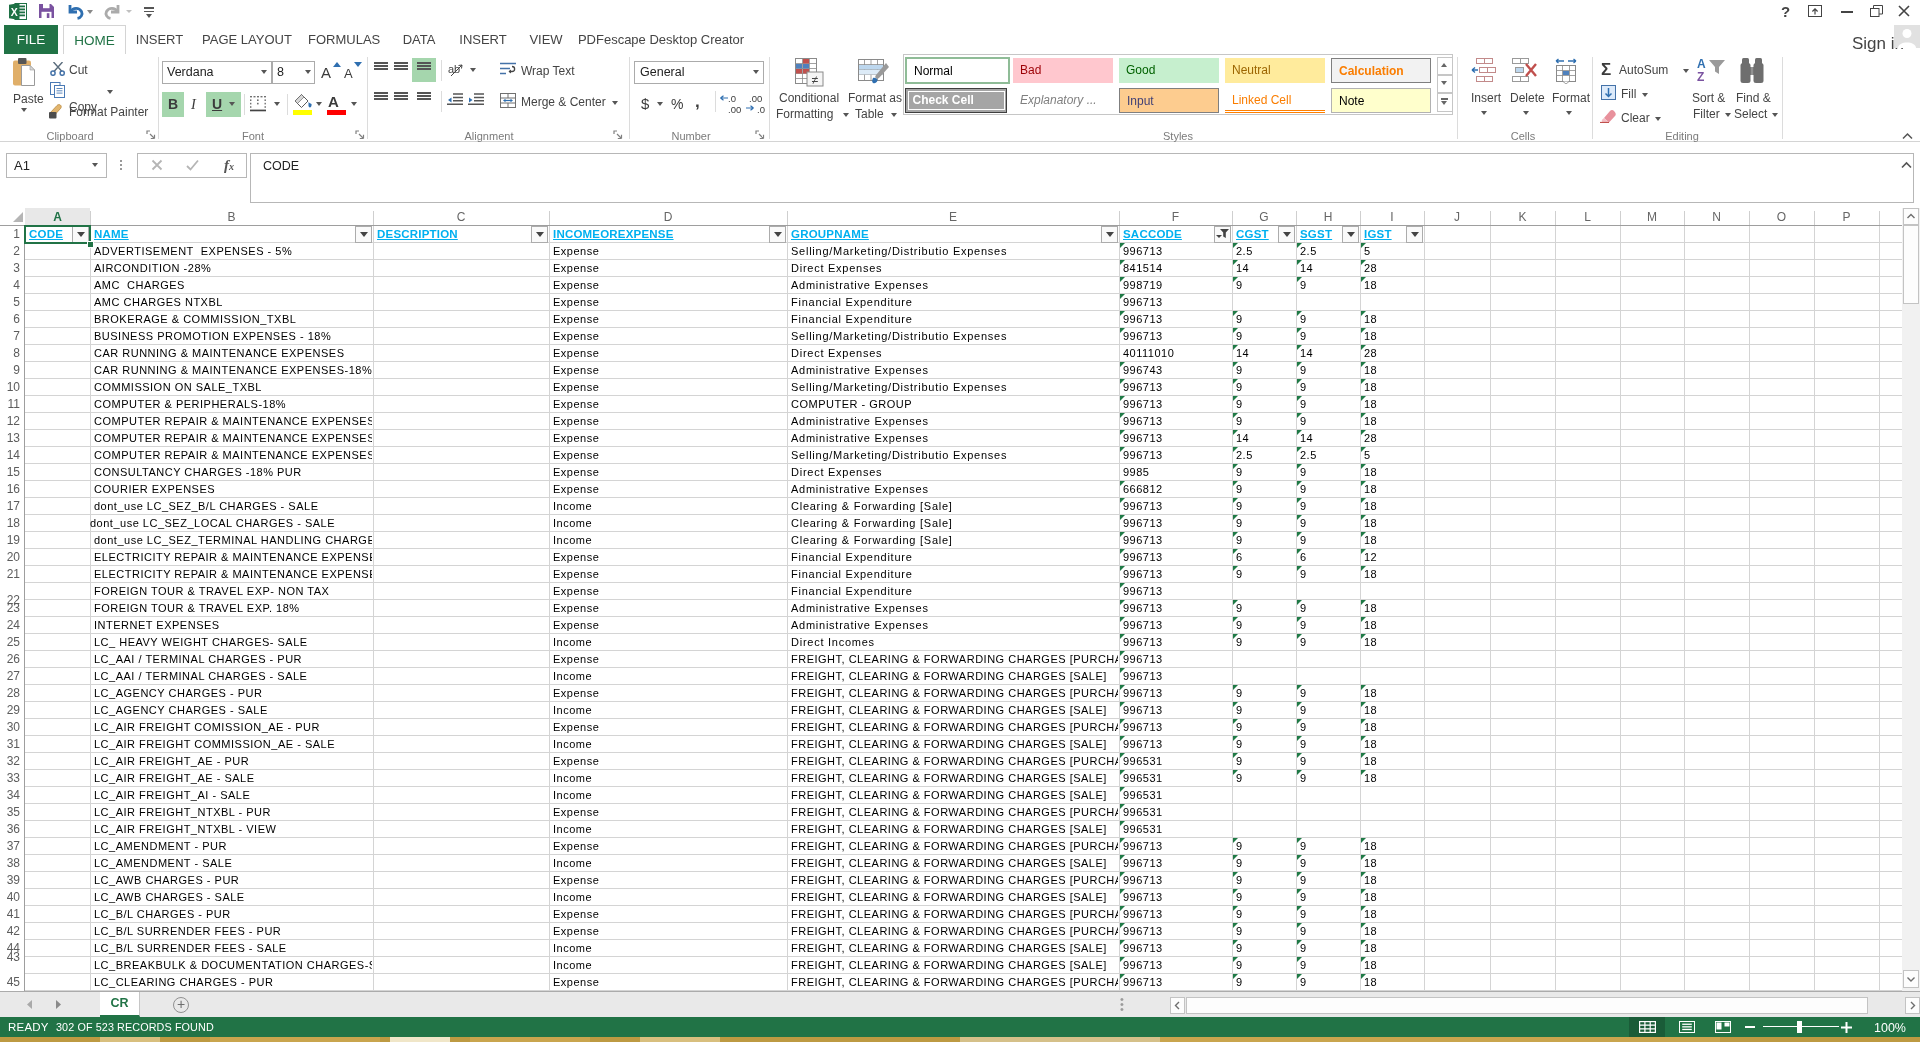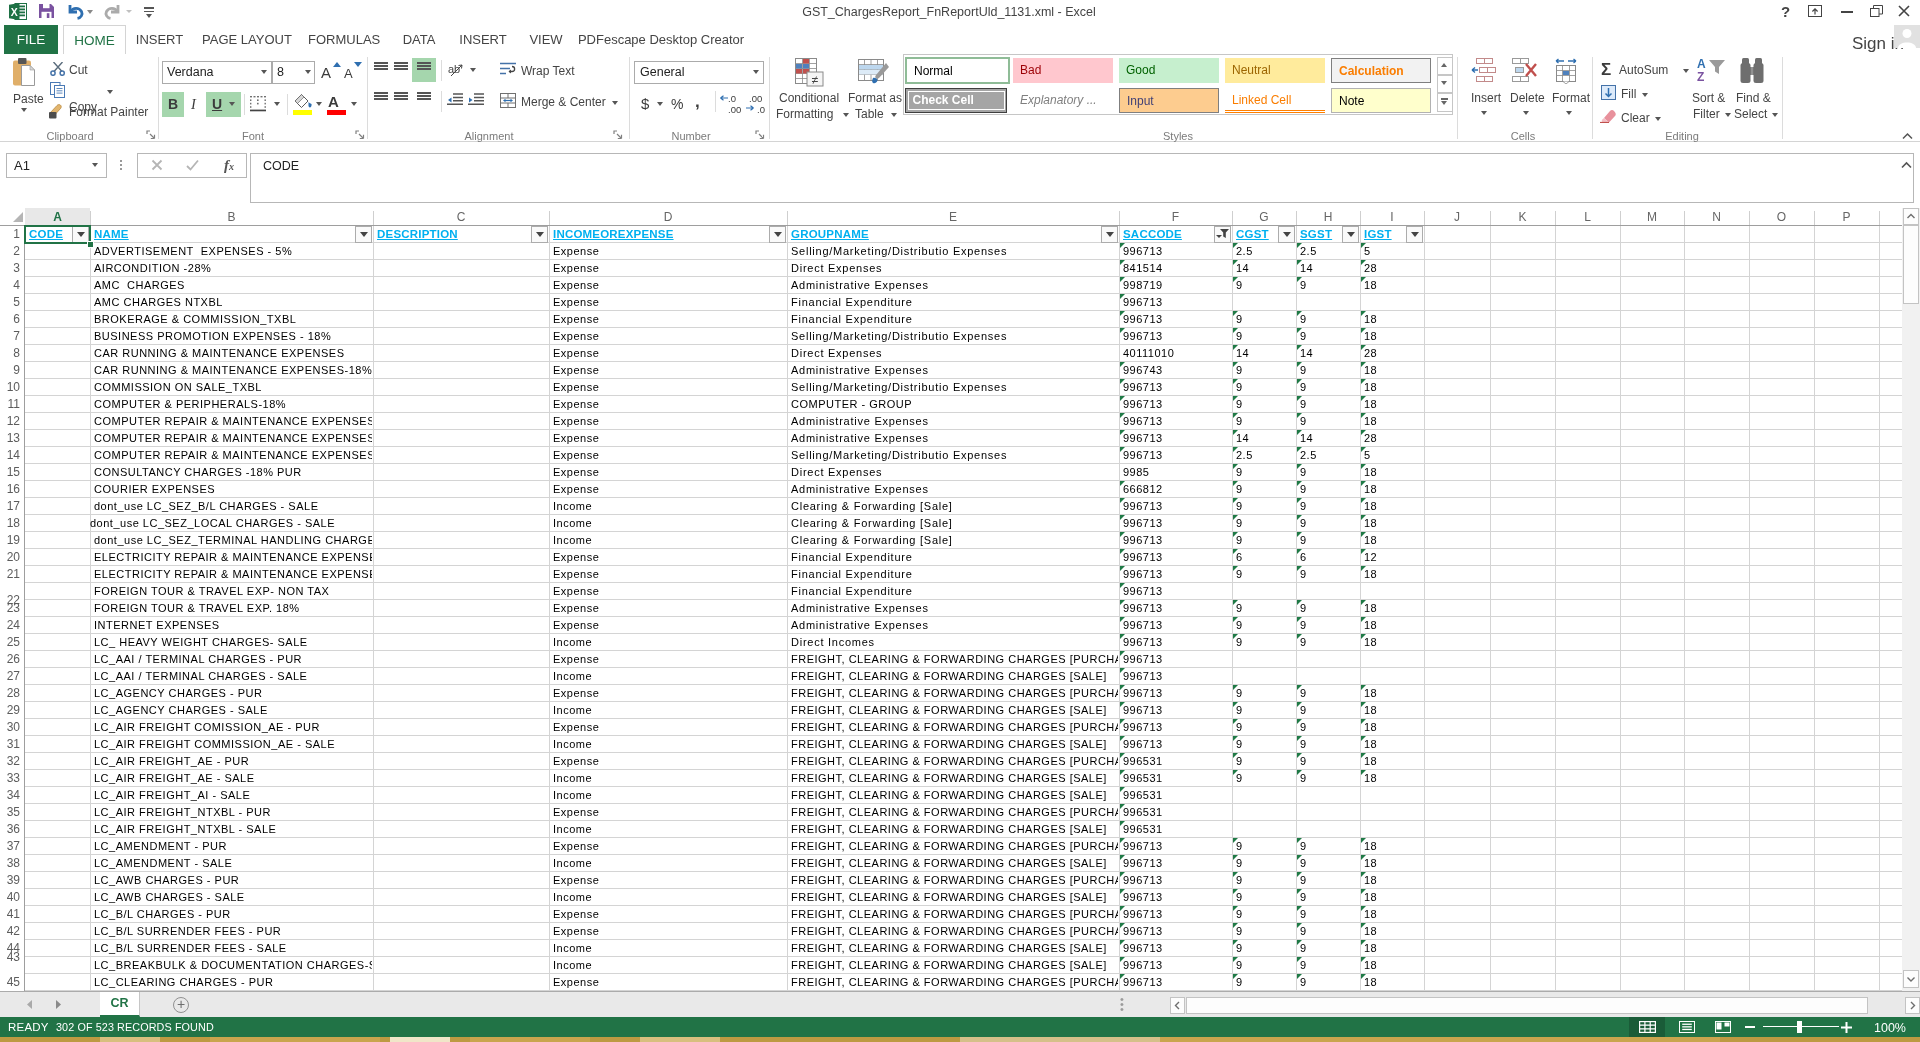--- a/index.html
+++ b/index.html
@@ -44,21 +44,20 @@
 </svg>
 <div class="ab" style="left:87px;top:10px;width:0;height:0;border-left:3.5px solid transparent;border-right:3.5px solid transparent;border-top:4px solid #888"></div>
 <svg class="ab" style="left:103px;top:4px" width="19" height="16" viewBox="0 0 19 16">
 <path d="M15 1 L15 8 L8 8" fill="none" stroke="#ababab" stroke-width="2.8"></path>
 <path d="M14.5 7.5 C12 3.5 6 3.2 3.5 7.5 C2 10.5 4 13.8 7.5 14.4" fill="none" stroke="#ababab" stroke-width="2.8"></path>
 </svg>
 <div class="ab" style="left:126px;top:10px;width:0;height:0;border-left:3px solid transparent;border-right:3px solid transparent;border-top:3.5px solid #c0c0c0"></div>
 <div class="ab" style="left:144px;top:7px;width:10px;height:1.7px;background:#555"></div>
 <div class="ab" style="left:144px;top:10.5px;width:10px;height:1.7px;background:#555"></div>
 <div class="ab" style="left:146px;top:14px;width:0;height:0;border-left:3.5px solid transparent;border-right:3.5px solid transparent;border-top:4px solid #555"></div>
-<div id="title" class="ab">GST_ChargesReport_FnReportUld_1131.xml - Excel</div>
 <div class="btxt" style="left:1781px;top:3px;font-size:15px;font-weight:bold">?</div>
 <svg class="ab" style="left:1808px;top:5px" width="14" height="12" viewBox="0 0 14 12">
 <rect x="0.5" y="0.5" width="13" height="11" fill="none" stroke="#444"></rect>
 <path d="M7 9.5 V4.5 M4.4 6.5 L7 3.9 L9.6 6.5" stroke="#444" fill="none" stroke-width="1.2"></path>
 </svg>
 <div class="ab" style="left:1841px;top:11px;width:12px;height:2px;background:#444"></div>
 <svg class="ab" style="left:1870px;top:5px" width="13" height="12" viewBox="0 0 13 12">
 <rect x="0.5" y="3.5" width="8.5" height="8" fill="#fff" stroke="#444"></rect>
 <path d="M3.5 3.5 V0.5 H12.5 V9 H9" fill="none" stroke="#444"></path>
 </svg>
@@ -850,21 +849,21 @@
 <div class="cell" style="left:94px;top:580.0px;width:278px">LC_AIR FREIGHT_AI - SALE</div>
 <div class="cell" style="left:553px;top:580.0px;width:160px">Income</div>
 <div class="cell" style="left:791px;top:580.0px;width:327px;letter-spacing:.5px">FREIGHT, CLEARING &amp; FORWARDING CHARGES [SALE]</div>
 <div class="cell" style="left:1123px;top:580.0px;width:100px">996531</div>
 <div class="ab" style="left:1119.5px;top:579.0px;width:0;height:0;border-top:5.5px solid #1f7a46;border-right:5.5px solid transparent"></div>
 <div class="cell" style="left:94px;top:597.0px;width:278px">LC_AIR FREIGHT_NTXBL - PUR</div>
 <div class="cell" style="left:553px;top:597.0px;width:160px">Expense</div>
 <div class="cell" style="left:791px;top:597.0px;width:327px;letter-spacing:.5px">FREIGHT, CLEARING &amp; FORWARDING CHARGES [PURCHASE]</div>
 <div class="cell" style="left:1123px;top:597.0px;width:100px">996531</div>
 <div class="ab" style="left:1119.5px;top:596.0px;width:0;height:0;border-top:5.5px solid #1f7a46;border-right:5.5px solid transparent"></div>
-<div class="cell" style="left:94px;top:614.0px;width:278px">LC_AIR FREIGHT_NTXBL - SALE</div>
+<div class="cell" style="left:94px;top:614.0px;width:278px">LC_AIR FREIGHT_NTXBL - VIEW</div>
 <div class="cell" style="left:553px;top:614.0px;width:160px">Income</div>
 <div class="cell" style="left:791px;top:614.0px;width:327px;letter-spacing:.5px">FREIGHT, CLEARING &amp; FORWARDING CHARGES [SALE]</div>
 <div class="cell" style="left:1123px;top:614.0px;width:100px">996531</div>
 <div class="ab" style="left:1119.5px;top:613.0px;width:0;height:0;border-top:5.5px solid #1f7a46;border-right:5.5px solid transparent"></div>
 <div class="cell" style="left:94px;top:631.0px;width:278px">LC_AMENDMENT - PUR</div>
 <div class="cell" style="left:553px;top:631.0px;width:160px">Expense</div>
 <div class="cell" style="left:791px;top:631.0px;width:327px;letter-spacing:.5px">FREIGHT, CLEARING &amp; FORWARDING CHARGES [PURCHASE]</div>
 <div class="cell" style="left:1123px;top:631.0px;width:100px">996713</div>
 <div class="ab" style="left:1119.5px;top:630.0px;width:0;height:0;border-top:5.5px solid #1f7a46;border-right:5.5px solid transparent"></div>
 <div class="cell" style="left:1236px;top:631.0px;width:55px">9</div>

